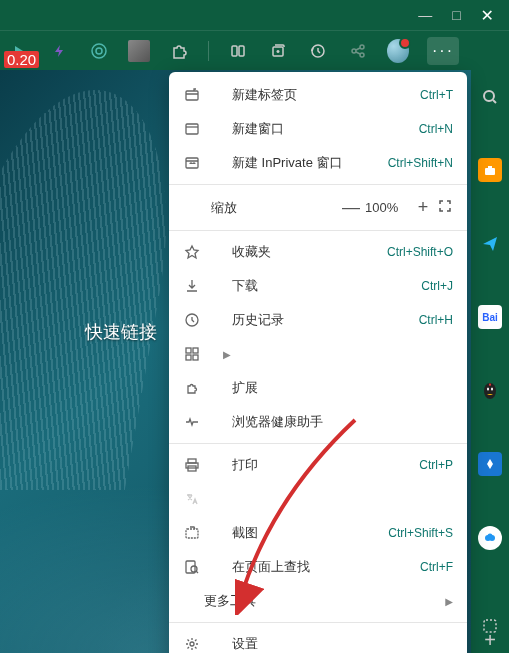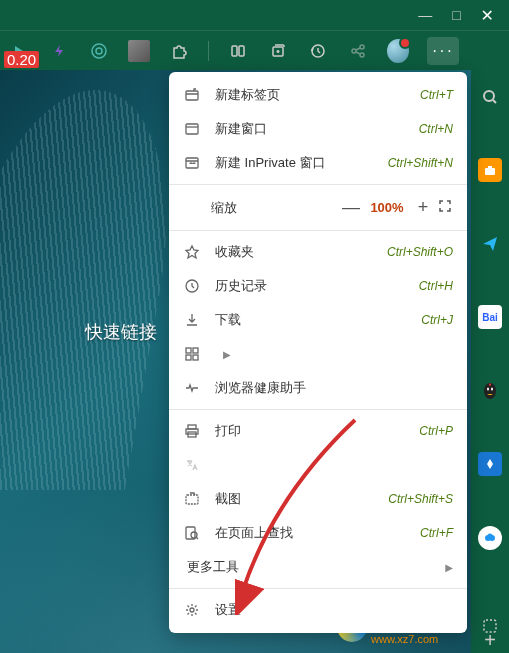--- a/index.html
+++ b/index.html
@@ -29,30 +29,30 @@
 .side-orange { background: #ff9800; }
 .side-white { background: #fff; color:#2962ff; font-size:10px; font-weight:bold; }
 .side-blue2 { background: #1976d2; color:#fff; }
 .side-cloud { background: #fff; border-radius:50%; }
 .side-plus { color: #ccc; font-size: 20px; margin-top: 30px; }
 .side-expand { position:absolute; bottom:15px; color:#ccc; }
 
 .menu { position: absolute; top: 72px; right: 42px; width: 298px; background: #fff; border-radius: 6px; box-shadow: 0 4px 20px rgba(0,0,0,0.3); padding: 6px 0; z-index: 100; }
 .menu-item { display: flex; align-items: center; padding: 8px 14px; font-size: 13px; color: #333; cursor: pointer; position: relative; }
 .menu-icon { width: 18px; height: 18px; margin-right: 14px; display:flex; align-items:center; justify-content:center; color:#666; flex-shrink:0; }
-.menu-label { flex: 1; }
-.menu-shortcut { color: #4d7c0f; font-size: 12px; font-style: italic; }
+.menu-label { flex: 1; margin-left: 17px; }
+.menu-shortcut { color: #0f766e; font-size: 12px; }
 .menu-arrow { color: #888; font-size: 10px; margin-left: 8px; }
 .menu-divider { height: 1px; background: #e5e5e5; margin: 4px 0; }
 .menu-indent { padding-left: 18px; }
 
 .zoom-row { display: flex; align-items: center; padding: 8px 10px; font-size: 13px; }
 .zoom-label { margin-left: 32px; flex: 1; color:#333; }
 .zoom-btn { width: 28px; text-align: center; font-size: 18px; color: #555; cursor: pointer; }
-.zoom-val { width: 44px; text-align: center; color:#c2410c;font-weight:bold; }
+.zoom-val { width: 44px; color:#404040; }
 .zoom-full { width: 20px; cursor:pointer; color:#555; }
 
 .arrow-overlay { position:absolute; top:415px; left:235px; z-index:200; pointer-events:none; }
 
 .watermark { position:absolute; bottom:8px; right:48px; z-index:50; display:flex; align-items:center; gap:4px; }
 .wm-logo { width:30px; height:30px; border-radius:50%; background: conic-gradient(#4caf50, #2196f3, #ffeb3b, #4caf50); opacity:0.9; }
 .wm-text1 { font-size:18px; font-weight:bold; color:#2979cc; }
 .wm-text2 { font-size:11px; color:#ff9800; }
 </style>
 </head>
@@ -222,46 +222,54 @@
         <svg width="16" height="16" viewBox="0 0 16 16" fill="none" stroke="#666" stroke-width="1.3">
           <path d="M8 2 L10 6 L14 6.5 L11 9.5 L12 14 L8 11.5 L4 14 L5 9.5 L2 6.5 L6 6 Z"></path>
         </svg>
       </span>
     <span class="menu-label">收藏夹</span>
     <span class="menu-shortcut">Ctrl+Shift+O</span>
   </div>
   <div class="menu-item">
     <span class="menu-icon">
         <svg width="16" height="16" viewBox="0 0 16 16" fill="none" stroke="#666" stroke-width="1.3">
+          <path d="M8 2 v8 M5 7 l3 3 l3 -3 M3 13 h10"></path>
+        </svg>
+      </span>
+    <span class="menu-label">下载</span>
+    <span class="menu-shortcut">Ctrl+J</span>
+  </div>
+  <div class="menu-item">
+    <span class="menu-icon">
+        <svg width="16" height="16" viewBox="0 0 16 16" fill="none" stroke="#666" stroke-width="1.3">
           <circle cx="8" cy="8" r="6"></circle>
           <path d="M8 5 v3 l2 2"></path>
         </svg>
       </span>
     <span class="menu-label">历史记录</span>
     <span class="menu-shortcut">Ctrl+H</span>
-  </div>
-  <div class="menu-item">
-    <span class="menu-icon">
-        <svg width="16" height="16" viewBox="0 0 16 16" fill="none" stroke="#666" stroke-width="1.3">
-          <path d="M8 2 v8 M5 7 l3 3 l3 -3 M3 13 h10"></path>
-        </svg>
-      </span>
-    <span class="menu-label">下载</span>
-    <span class="menu-shortcut">Ctrl+J</span>
   </div>
   <div class="menu-item">
     <span class="menu-icon">
         <svg width="16" height="16" viewBox="0 0 16 16" fill="none" stroke="#666" stroke-width="1.3">
           <rect x="2" y="2" width="5" height="5"></rect>
           <rect x="9" y="2" width="5" height="5"></rect>
           <rect x="2" y="9" width="5" height="5"></rect>
           <rect x="9" y="9" width="5" height="5"></rect>
         </svg>
       </span>
     <span class="menu-arrow">▶</span>
+  </div>
+  <div class="menu-item">
+    <span class="menu-icon">
+        <svg width="16" height="16" viewBox="0 0 16 16" fill="none" stroke="#666" stroke-width="1.3">
+          <path d="M4 6 h2 a1.5 1.5 0 1 1 3 0 h2 v2 a1.5 1.5 0 1 1 0 3 v2 h-7 z"></path>
+        </svg>
+      </span>
+    <span class="menu-label">扩展</span>
   </div>
   <div class="menu-item">
     <span class="menu-icon">
         <svg width="16" height="16" viewBox="0 0 16 16" fill="none" stroke="#666" stroke-width="1.3">
           <path d="M2 8 h3 l1 -3 l2 6 l1 -3 h5"></path>
         </svg>
       </span>
     <span class="menu-label">浏览器健康助手</span>
   </div>
   <div class="menu-divider"></div>

